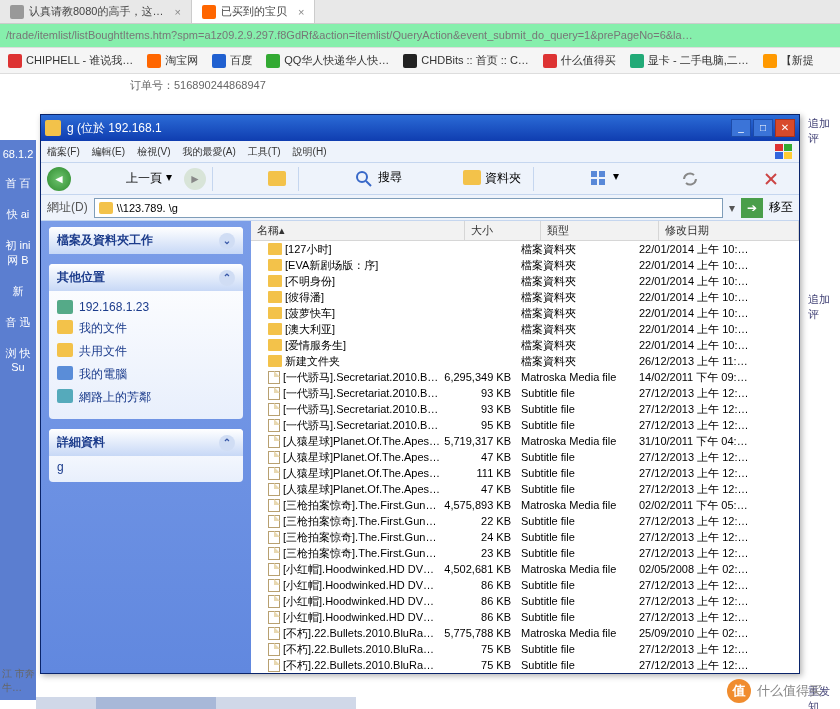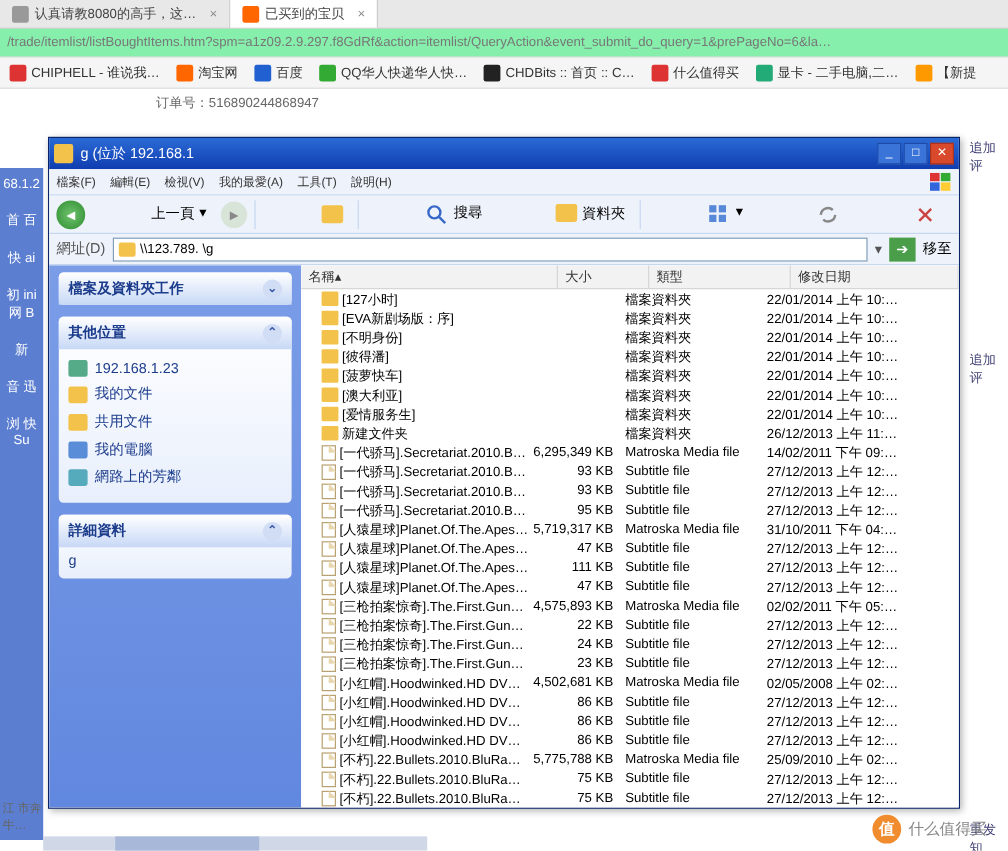--- a/index.html
+++ b/index.html
@@ -49,21 +49,21 @@
 .go-btn { width: 22px; height: 20px; background: #4a9e4a; color: #fff; text-align: center; line-height: 20px; cursor: pointer; }
 
 .content { flex: 1; display: flex; overflow: hidden; }
 
 
 .leftpane { width: 210px; background: linear-gradient(#7b9de8,#6188df); padding: 6px 8px; overflow-y: auto; font-size: 12px; }
 .task-box { background: linear-gradient(#fff,#e8effc); border-radius: 4px; margin-bottom: 10px; }
 .task-head { background: linear-gradient(#fff,#c7d8f6); padding: 5px 8px; font-weight: bold; color: #1c3c8c; border-radius: 4px 4px 0 0; display: flex; justify-content: space-between; align-items: flex-end; cursor: pointer; }
 .task-head .arrow { width: 16px; height: 16px; border-radius: 8px; background: #d0ddf4; color: #3858a8; font-size: 10px; text-align: center; line-height: 16px; }
 .task-body { padding: 6px 8px 10px; }
-.task-body .item { display: flex; align-items: center; gap: 6px; padding: 3px 0; color: #1c3c8c; cursor: pointer; }
+.task-body .item { display: flex; gap: 6px; padding: 3px 0; color: #1c3c8c; cursor: pointer; }
 .task-body .item .ico { width: 16px; height: 14px; flex-shrink: 0; }
 .detail-g { padding: 4px 8px 8px; color: #1c3c8c; font-size: 12px; }
 
 
 .rightpane { flex: 1; background: #fff; display: flex; flex-direction: column; overflow: hidden; }
 .col-head { height: 20px; background: #f2f2f2; border-bottom: 1px solid #d6d6d6; display: flex; font-size: 11px; color: #333; }
 .col-head .col { border-right: 1px solid #d6d6d6; padding: 3px 6px; display: flex; align-items: center; }
 .files { flex: 1; overflow-y: auto; font-size: 11px; }
 .file-row { display: flex; height: 16px; align-items: center; }
 .file-row .c-name { width: 190px; padding-left: 17px; display: flex; align-items: center; gap: 3px; overflow: hidden; white-space: nowrap; }

